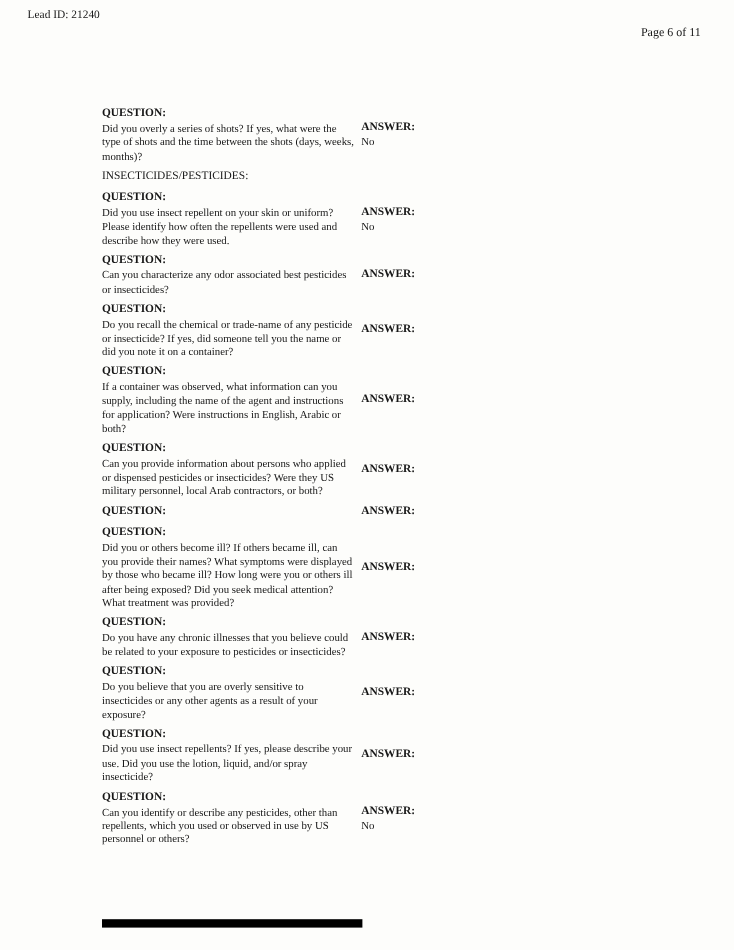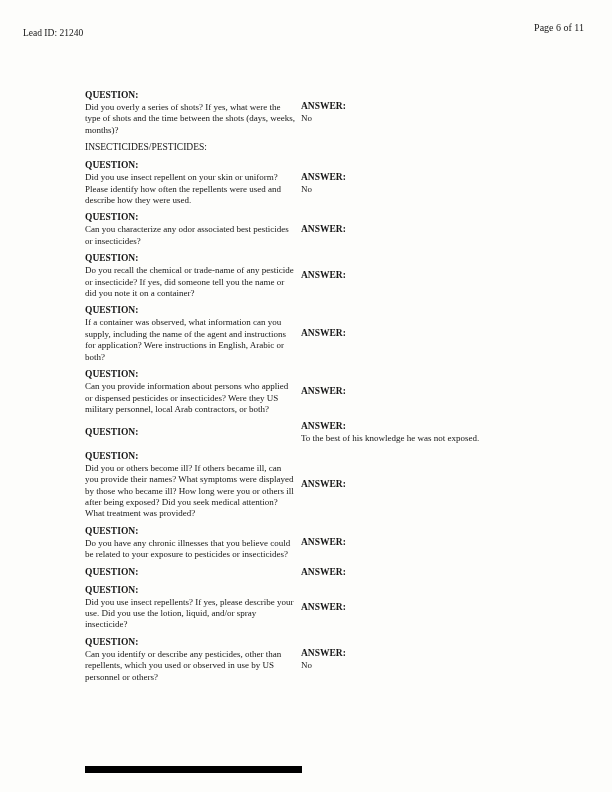--- a/index.html
+++ b/index.html
@@ -7,21 +7,21 @@
     width: 612px;
     height: 792px;
     background: #fdfdfb;
     color: #161616;
     font-family: "Liberation Serif", serif;
     position: relative;
     overflow: hidden;
   }
   .page-header { position: absolute; top: 0; left: 0; right: 0; height: 40px; }
   .lead-id {
-    position: absolute; left: 23px; top: 28px;
+    position: absolute; left: 23px; top: 8px;
     font-size: 9.5px;
   }
   .page-num {
     position: absolute; right: 28px; top: 22px;
     font-size: 10px;
   }
   .content {
     position: absolute;
     top: 89px;
     left: 85px;
@@ -131,21 +131,20 @@
       <div class="a-text"></div>
     </div>
   </div>
 
   <div class="qa-row">
     <div class="q-col">
       <div class="q-label">QUESTION:</div>
     </div>
     <div class="a-col">
       <div class="a-label">ANSWER:</div>
-      <div class="a-text">To the best of his knowledge he was not exposed.</div>
     </div>
   </div>
 
   <div class="qa-row">
     <div class="q-col">
       <div class="q-label">QUESTION:</div>
       <div class="q-text">Did you or others become ill?  If others became ill, can you provide their names?  What symptoms were displayed by those who became ill?  How long were you or others ill after being exposed?  Did you seek medical attention?  What treatment was provided?</div>
     </div>
     <div class="a-col">
       <div class="a-label">ANSWER:</div>
@@ -160,20 +159,21 @@
     </div>
     <div class="a-col">
       <div class="a-label">ANSWER:</div>
       <div class="a-text"></div>
     </div>
   </div>
 
   <div class="qa-row">
     <div class="q-col">
       <div class="q-label">QUESTION:</div>
+      <div class="q-text">Do you believe that you are overly sensitive to insecticides or any other agents as a result of your exposure?</div>
     </div>
     <div class="a-col">
       <div class="a-label">ANSWER:</div>
       <div class="a-text"></div>
     </div>
   </div>
 
   <div class="qa-row">
     <div class="q-col">
       <div class="q-label">QUESTION:</div>

